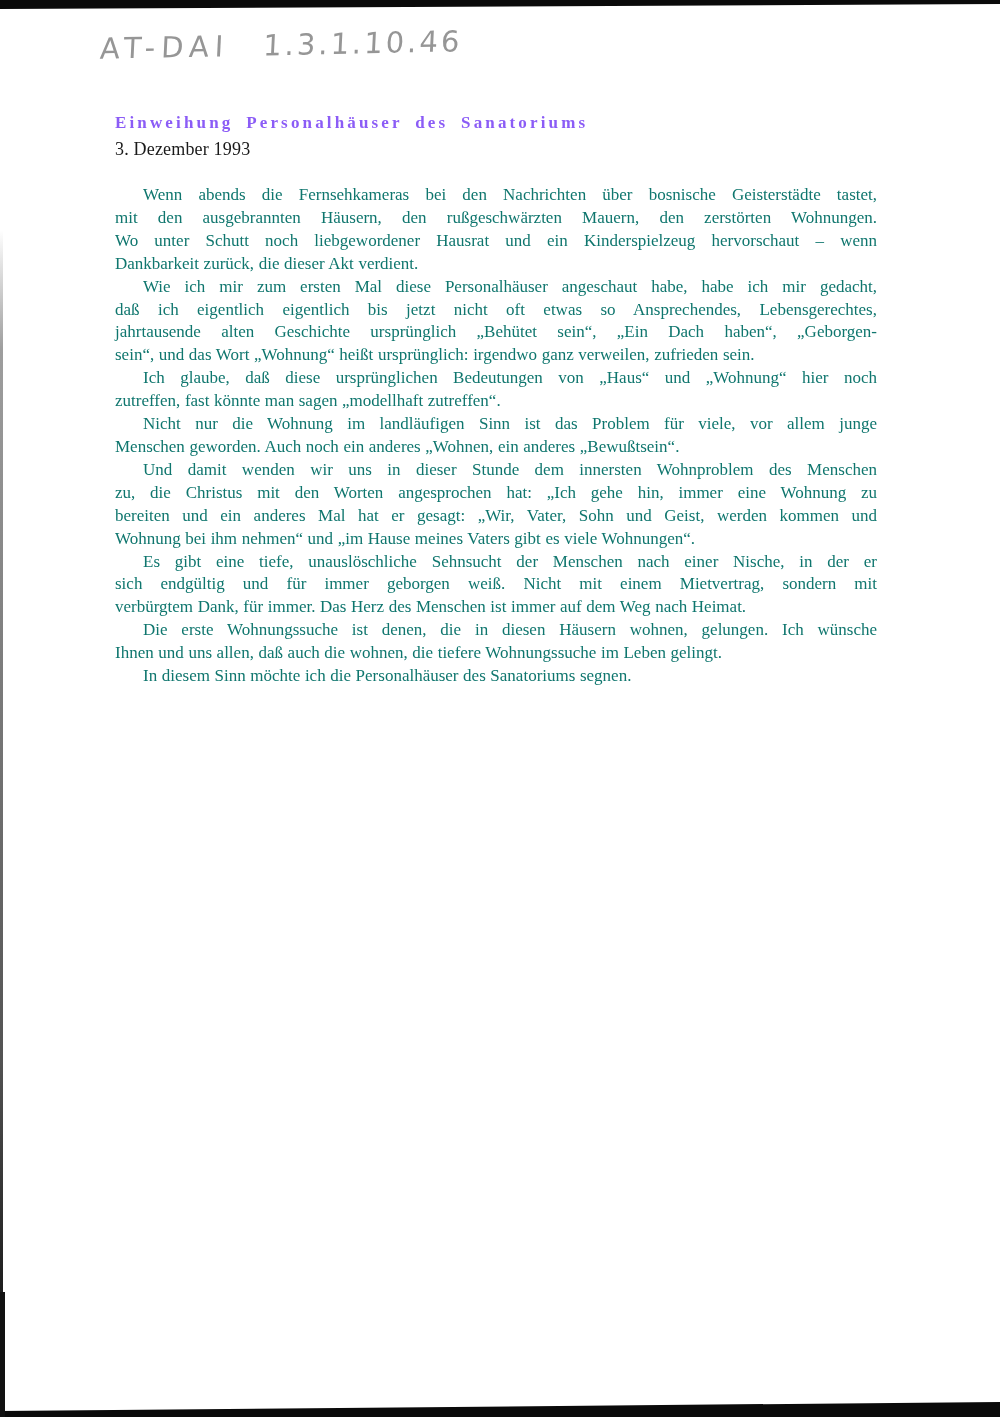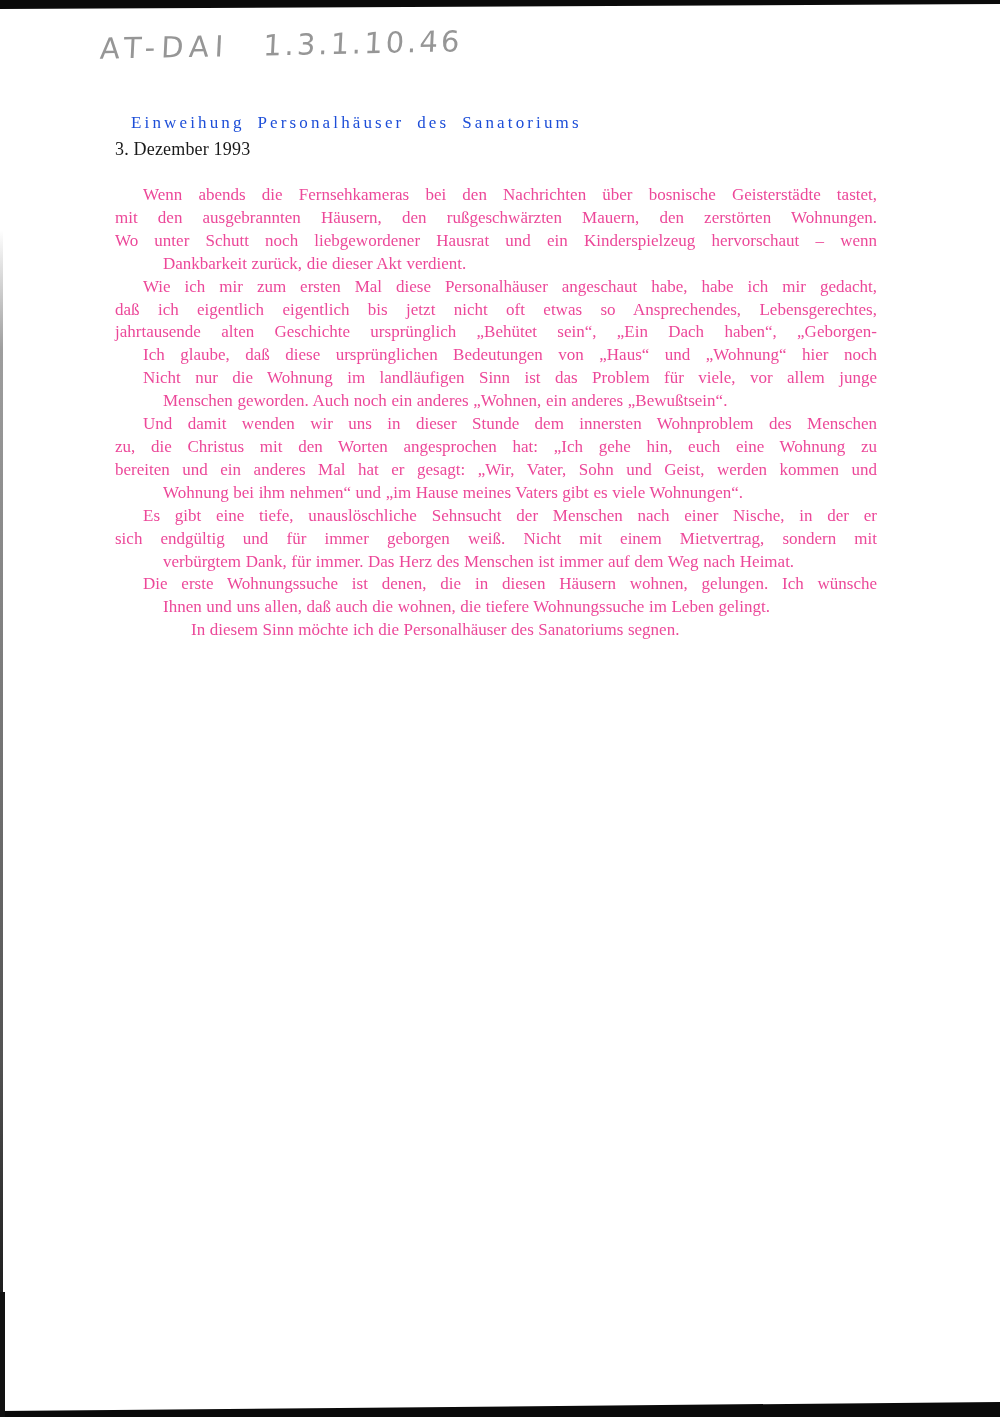--- a/index.html
+++ b/index.html
@@ -38,43 +38,43 @@
     position: absolute; left: 100px; top: 28px;
     font-family: "DejaVu Sans", sans-serif;
     font-size: 29px; color: #969696;
     letter-spacing: 6px;
     transform: rotate(-1.2deg) skewX(-4deg);
     white-space: nowrap;
   }
   .handwriting .mark-number { margin-left: 34px; letter-spacing: 3px; }
   
   .title {
-    position: absolute; left: 131px; top: 113px;
-    font-size: 17px; font-weight: 400;
+    position: absolute; left: 115px; top: 113px;
+    font-size: 17px; font-weight: 700;
     letter-spacing: 0.185em; word-spacing: 0.32em;
-    color: #1d4ed8;
+    color: #8b5cf6;
   }
   .date {
     position: absolute; left: 115px; top: 139px;
     font-size: 18px; letter-spacing: 0.01em;
     color: #1a1a1a;
     text-align: right;
   }
   
   .doc-body {
     position: absolute; left: 115px; top: 184px; width: 762px;
-    font-size: 17px; line-height: 22.9px; color: #ec4899;
+    font-size: 17px; line-height: 22.9px; color: #0f766e;
   }
   .paragraph { margin: 0; }
   .line {
     text-align: justify;
     text-align-last: justify;
     word-spacing: 0.02em;
   }
-  .line.last { text-align-last: left; margin-left: 48px; }
+  .line.last { text-align-last: left; }
   .line.first { text-indent: 28px; }
 </style>
 </head>
 <body>
 
 <div class="page">
 
   <div class="scan-top"></div>
   <div class="scan-bottom"></div>
   <div class="scan-left"></div>
@@ -91,31 +91,33 @@
       <div class="paragraph">
         <div class="line first">Wenn abends die Fernsehkameras bei den Nachrichten über bosnische Geisterstädte tastet,</div>
         <div class="line">mit den ausgebrannten Häusern, den rußgeschwärzten Mauern, den zerstörten Wohnungen.</div>
         <div class="line">Wo unter Schutt noch liebgewordener Hausrat und ein Kinderspielzeug hervorschaut – wenn</div>
         <div class="line last">Dankbarkeit zurück, die dieser Akt verdient.</div>
       </div>
       <div class="paragraph">
         <div class="line first">Wie ich mir zum ersten Mal diese Personalhäuser angeschaut habe, habe ich mir gedacht,</div>
         <div class="line">daß ich eigentlich eigentlich bis jetzt nicht oft etwas so Ansprechendes, Lebensgerechtes,</div>
         <div class="line">jahrtausende alten Geschichte ursprünglich „Behütet sein“, „Ein Dach haben“, „Geborgen-</div>
+        <div class="line last">sein“, und das Wort „Wohnung“ heißt ursprünglich: irgendwo ganz verweilen, zufrieden sein.</div>
       </div>
       <div class="paragraph">
         <div class="line first">Ich glaube, daß diese ursprünglichen Bedeutungen von „Haus“ und „Wohnung“ hier noch</div>
+        <div class="line last">zutreffen, fast könnte man sagen „modellhaft zutreffen“.</div>
       </div>
       <div class="paragraph">
         <div class="line first">Nicht nur die Wohnung im landläufigen Sinn ist das Problem für viele, vor allem junge</div>
         <div class="line last">Menschen geworden. Auch noch ein anderes „Wohnen, ein anderes „Bewußtsein“.</div>
       </div>
       <div class="paragraph">
         <div class="line first">Und damit wenden wir uns in dieser Stunde dem innersten Wohnproblem des Menschen</div>
-        <div class="line">zu, die Christus mit den Worten angesprochen hat: „Ich gehe hin, euch eine Wohnung zu</div>
+        <div class="line">zu, die Christus mit den Worten angesprochen hat: „Ich gehe hin, immer eine Wohnung zu</div>
         <div class="line">bereiten und ein anderes Mal hat er gesagt: „Wir, Vater, Sohn und Geist, werden kommen und</div>
         <div class="line last">Wohnung bei ihm nehmen“ und „im Hause meines Vaters gibt es viele Wohnungen“.</div>
       </div>
       <div class="paragraph">
         <div class="line first">Es gibt eine tiefe, unauslöschliche Sehnsucht der Menschen nach einer Nische, in der er</div>
         <div class="line">sich endgültig und für immer geborgen weiß. Nicht mit einem Mietvertrag, sondern mit</div>
         <div class="line last">verbürgtem Dank, für immer. Das Herz des Menschen ist immer auf dem Weg nach Heimat.</div>
       </div>
       <div class="paragraph">
         <div class="line first">Die erste Wohnungssuche ist denen, die in diesen Häusern wohnen, gelungen. Ich wünsche</div>

